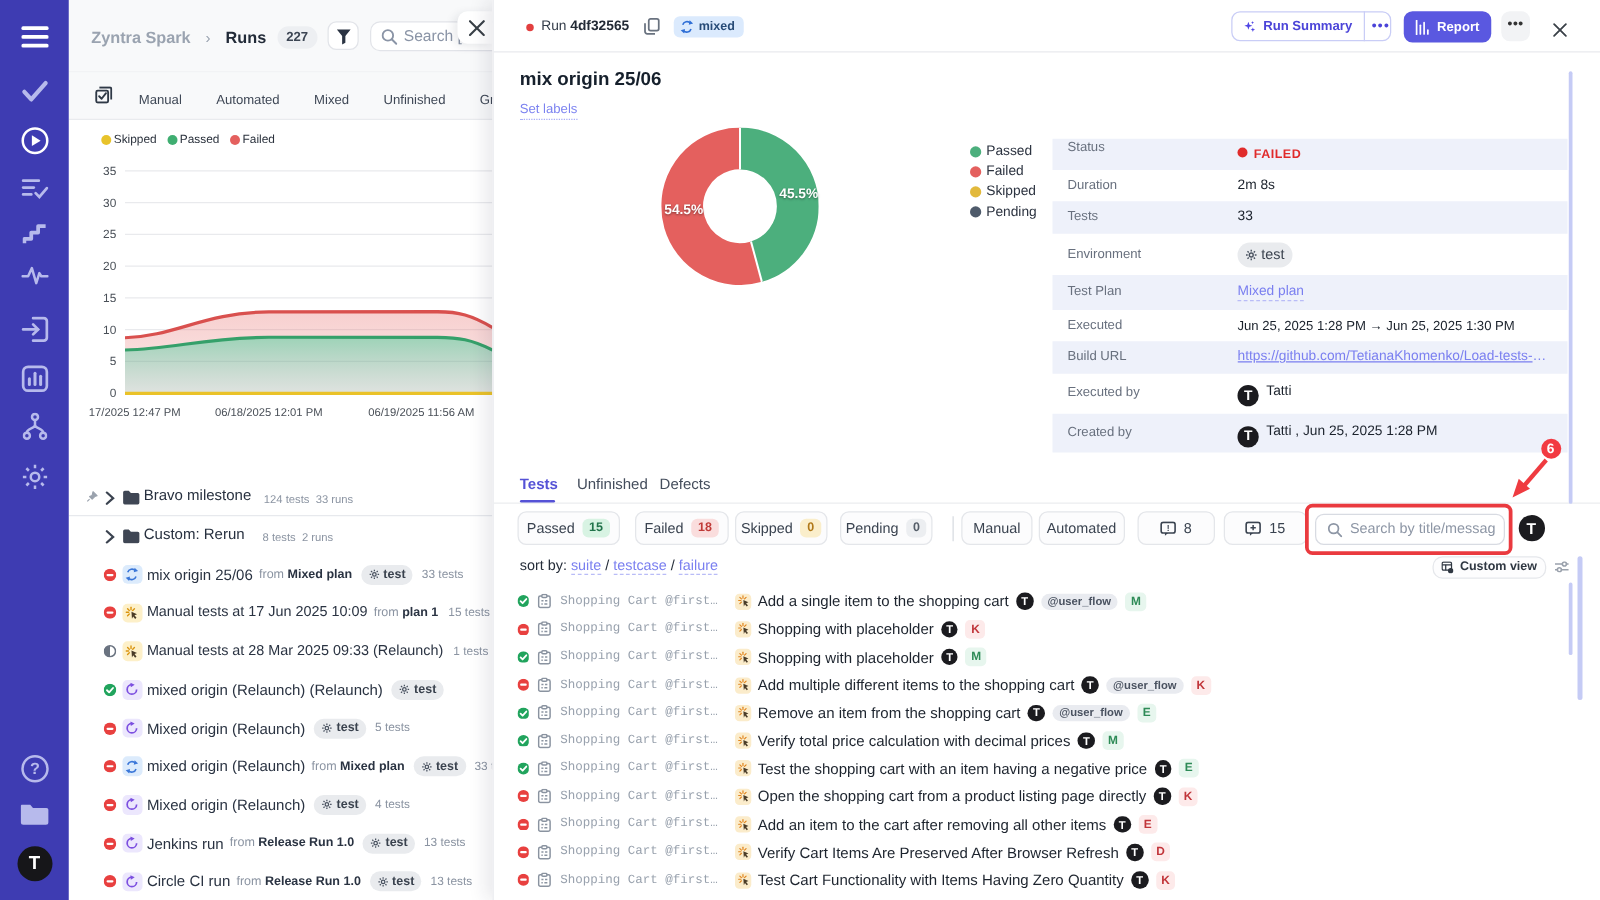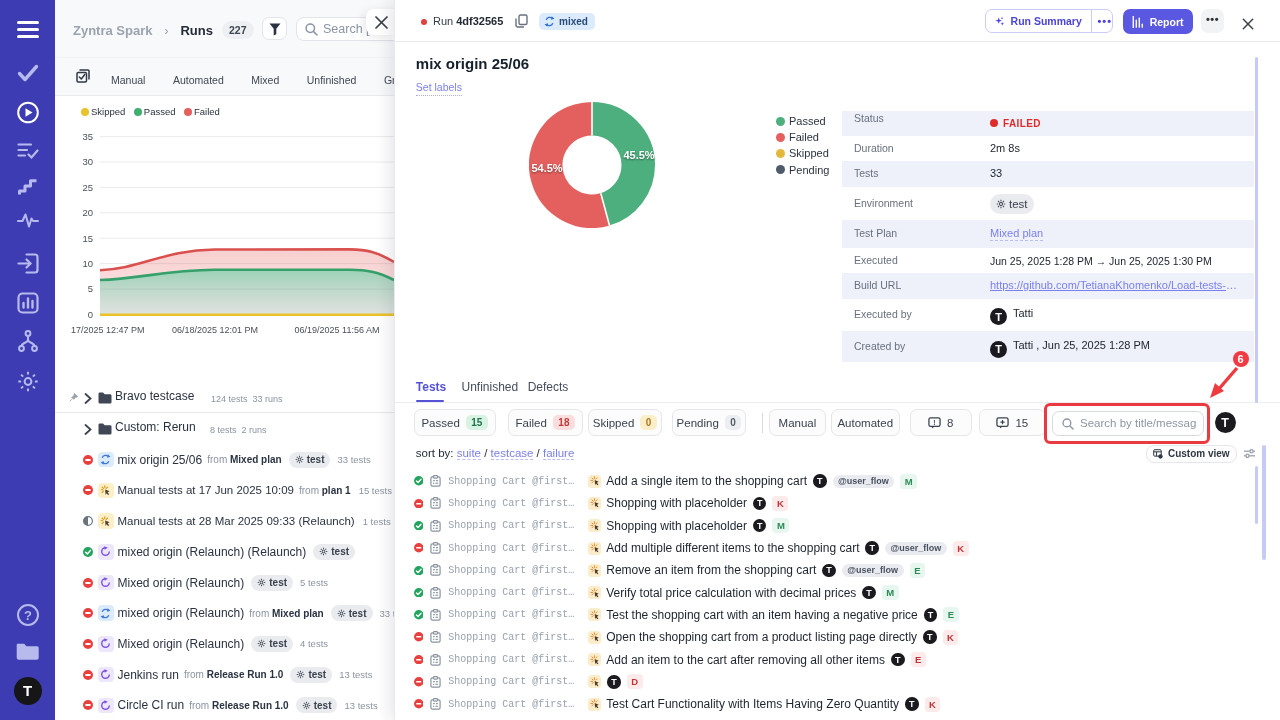--- a/index.html
+++ b/index.html
@@ -140,21 +140,21 @@
         <div class="rr">
           <svg width="11" height="11" viewBox="0 0 24 24" style="position:absolute; left:13px; top:9px;">
               <path d="M14 3 L21 10 L17 11.5 L12.5 16 L8 11.5 L12.5 9.5 Z M8 16 L4 20" fill="#9aa2ad" stroke="#9aa2ad" stroke-width="2" stroke-linejoin="round"></path>
             </svg>
           <svg width="8" height="11" viewBox="0 0 8 11" style="position:absolute; left:29px; top:10px;">
               <path d="M1.5 1 L6.5 5.5 L1.5 10" fill="none" stroke="#3b4350" stroke-width="1.8" stroke-linecap="round"></path>
             </svg>
           <svg width="14" height="12" viewBox="0 0 14 12" style="position:absolute; left:43px; top:9px;">
               <path d="M0.5 1.8 A1.3 1.3 0 0 1 1.8 0.5 H5 L6.7 2.3 H12.2 A1.3 1.3 0 0 1 13.5 3.6 V10.2 A1.3 1.3 0 0 1 12.2 11.5 H1.8 A1.3 1.3 0 0 1 0.5 10.2 Z" fill="#3f4654"></path>
             </svg>
-          <span style="position:absolute; left:60px; top:6px; font-size:12px; font-weight:500; color:#27303f;">Bravo testcase</span>
+          <span style="position:absolute; left:60px; top:6px; font-size:12px; font-weight:500; color:#27303f;">Bravo milestone</span>
           <span style="position:absolute; left:156px; top:11px; font-size:9px; color:#8b94a2;">124 tests&nbsp;&nbsp;33 runs</span>
         </div>
       </div>
       <div class="runrow" style="top:414px; height:30px;">
         <div class="rr">
           <svg width="8" height="11" viewBox="0 0 8 11" style="position:absolute; left:29px; top:10px;">
               <path d="M1.5 1 L6.5 5.5 L1.5 10" fill="none" stroke="#3b4350" stroke-width="1.8" stroke-linecap="round"></path>
             </svg>
           <svg width="14" height="12" viewBox="0 0 14 12" style="position:absolute; left:43px; top:9px;">
               <path d="M0.5 1.8 A1.3 1.3 0 0 1 1.8 0.5 H5 L6.7 2.3 H12.2 A1.3 1.3 0 0 1 13.5 3.6 V10.2 A1.3 1.3 0 0 1 12.2 11.5 H1.8 A1.3 1.3 0 0 1 0.5 10.2 Z" fill="#3f4654"></path>
@@ -931,20 +931,21 @@
               <g stroke="#e0841c" stroke-width="1.5" stroke-linecap="round">
                 <line x1="7" y1="1.2" x2="7" y2="4"></line>
                 <line x1="1.5" y1="7" x2="4.3" y2="7"></line>
                 <line x1="3" y1="3" x2="5" y2="5"></line>
                 <line x1="11" y1="3" x2="9" y2="5"></line>
                 <line x1="3" y1="11" x2="5" y2="9"></line>
               </g>
               <path d="M7.5 6.5 L14 9.2 L11 10.6 L13.4 13.4 L11.8 14.7 L9.5 11.9 L8.1 14.6 Z" fill="#4a3c28"></path>
             </svg>
           </span>
+          <span class="ttitle" style="margin-left:5px;">Verify Cart Items Are Preserved After Browser Refresh</span>
           <span class="avatarT" style="width:13.5px;height:13.5px;font-size:9px;margin-left:6px;">T</span>
           <span class="tletter r" style="margin-left:6px;">D</span>
         </div>
       <div class="trow" style="top:693.0px;">
           <svg width="9.5" height="9.5" viewBox="0 0 10 10" style="flex:none;">
             <circle cx="5" cy="5" r="5" fill="#e8403f"></circle>
             <rect x="2.2" y="4.1" width="5.6" height="1.8" rx="0.9" fill="#fff"></rect>
           </svg>
           <svg width="11" height="12" viewBox="0 0 12 13" style="flex:none; margin-left:7px;">
             <g fill="none" stroke="#8a93a0" stroke-width="1.3">

